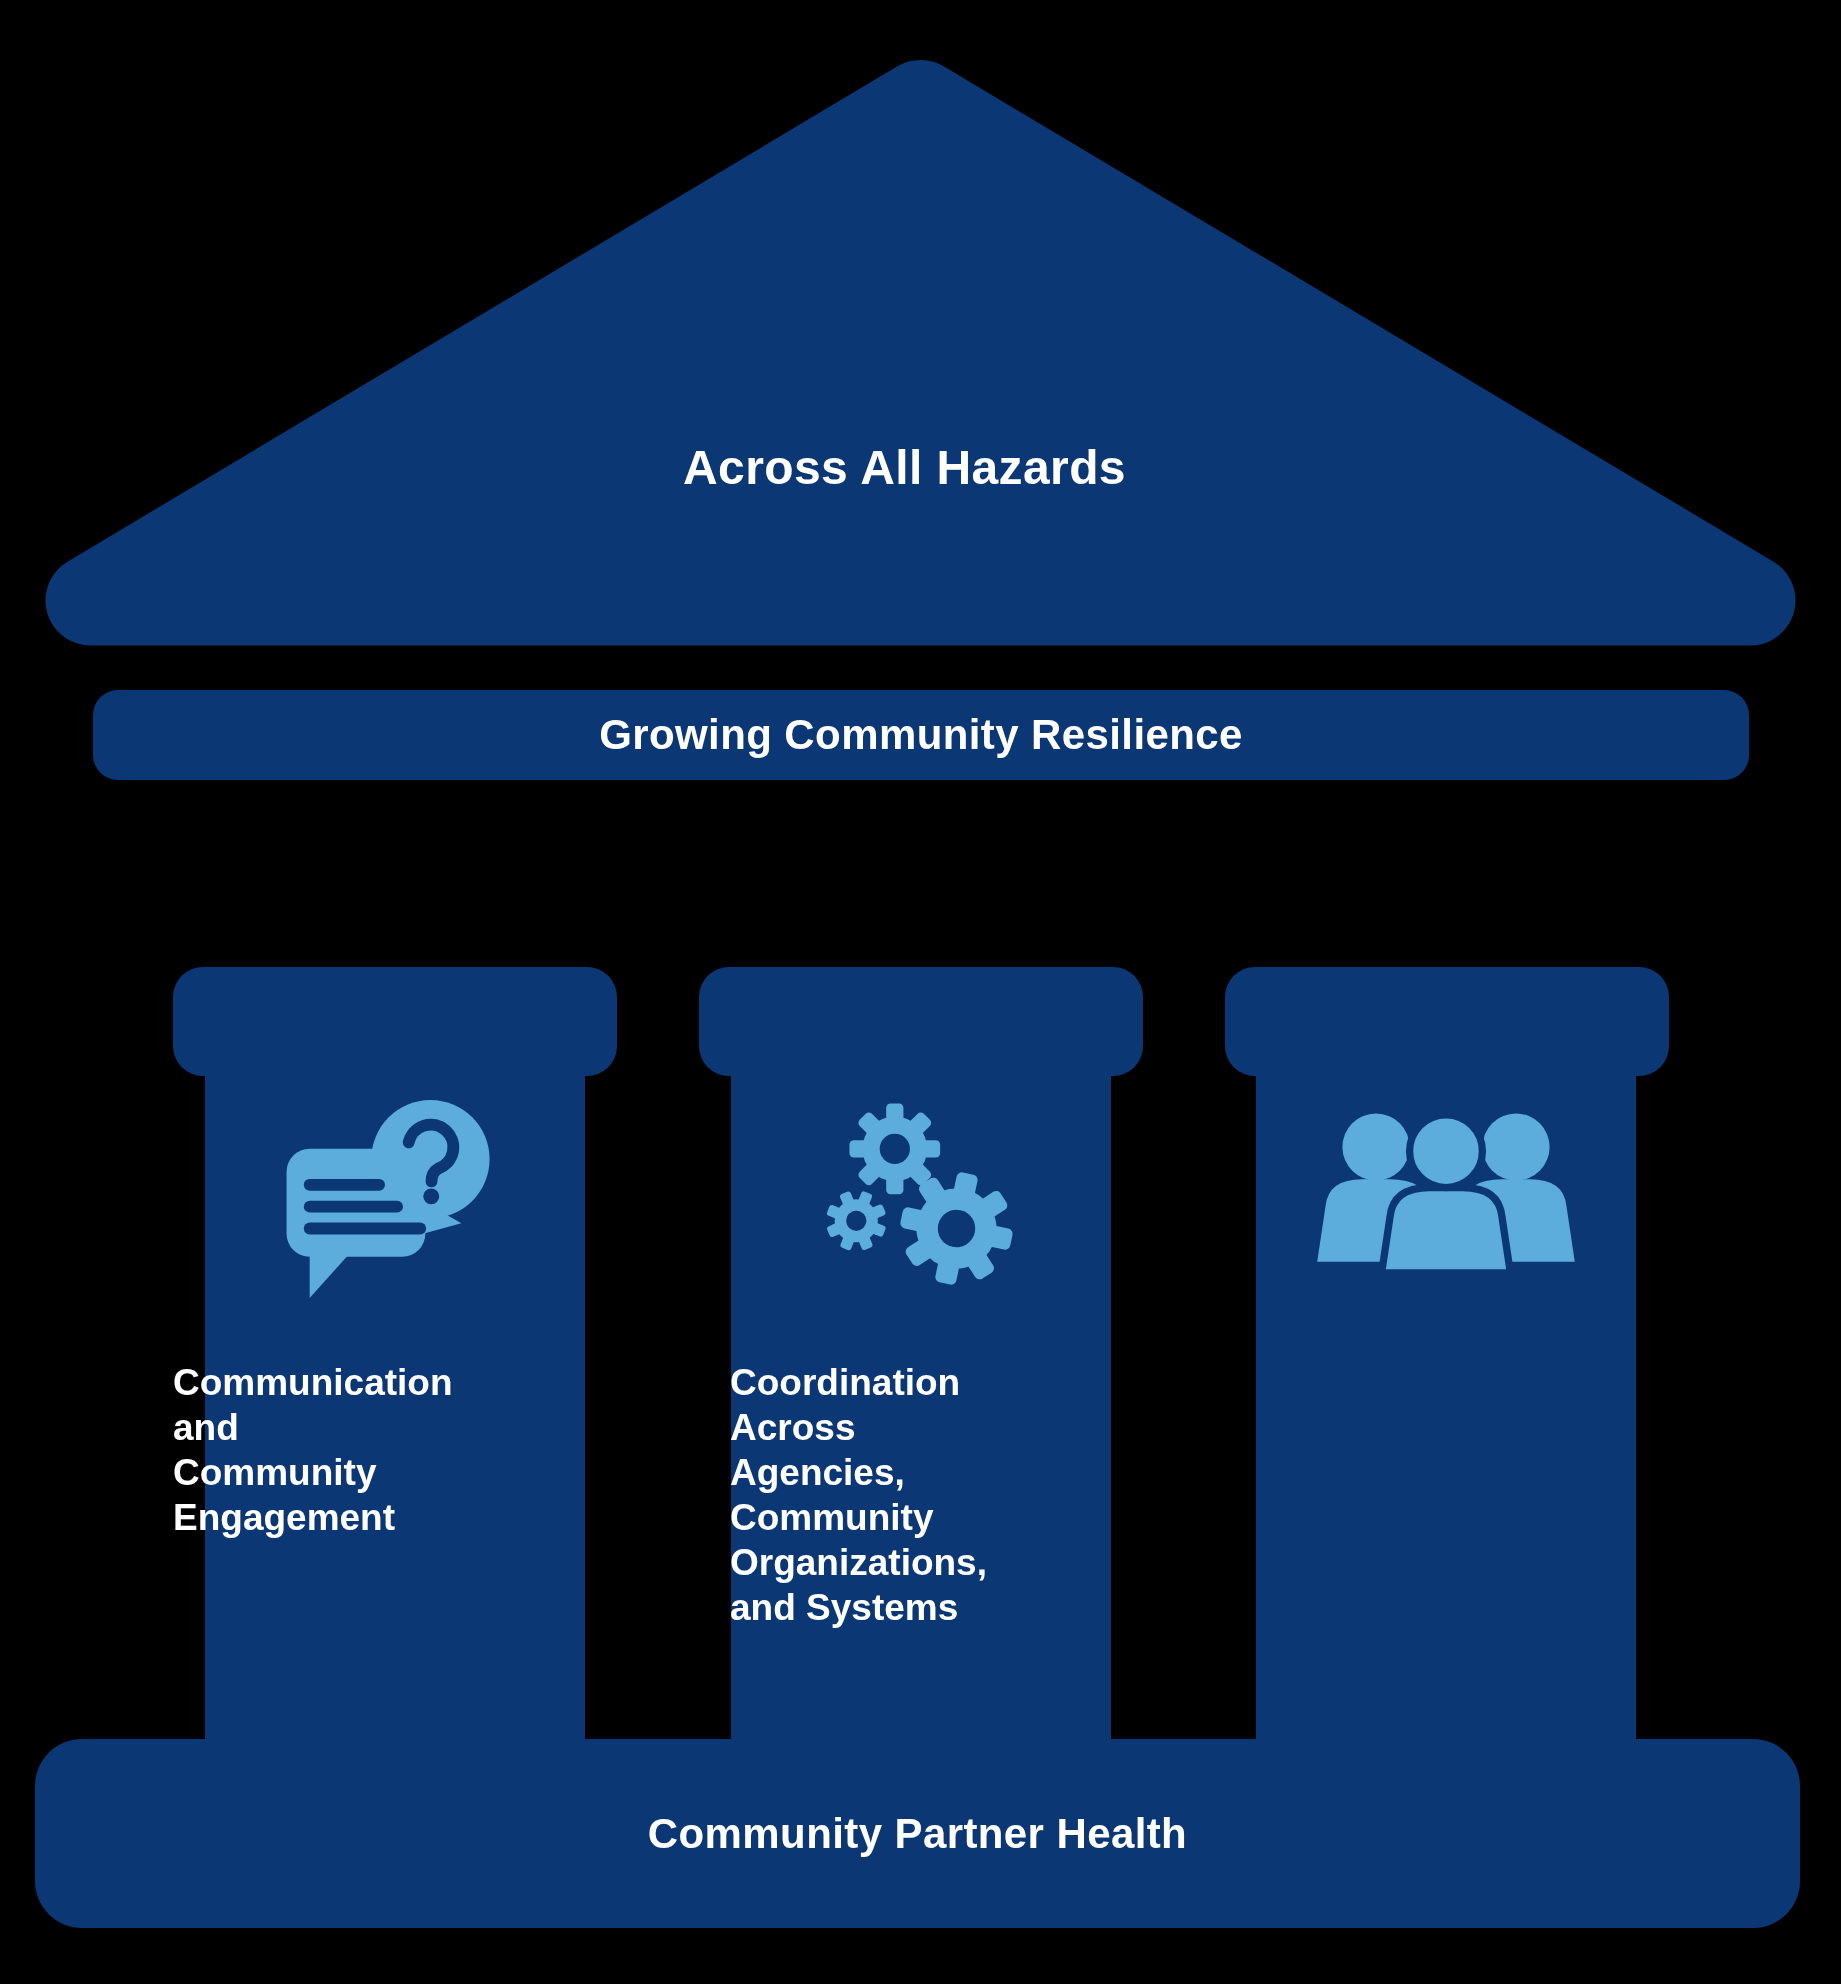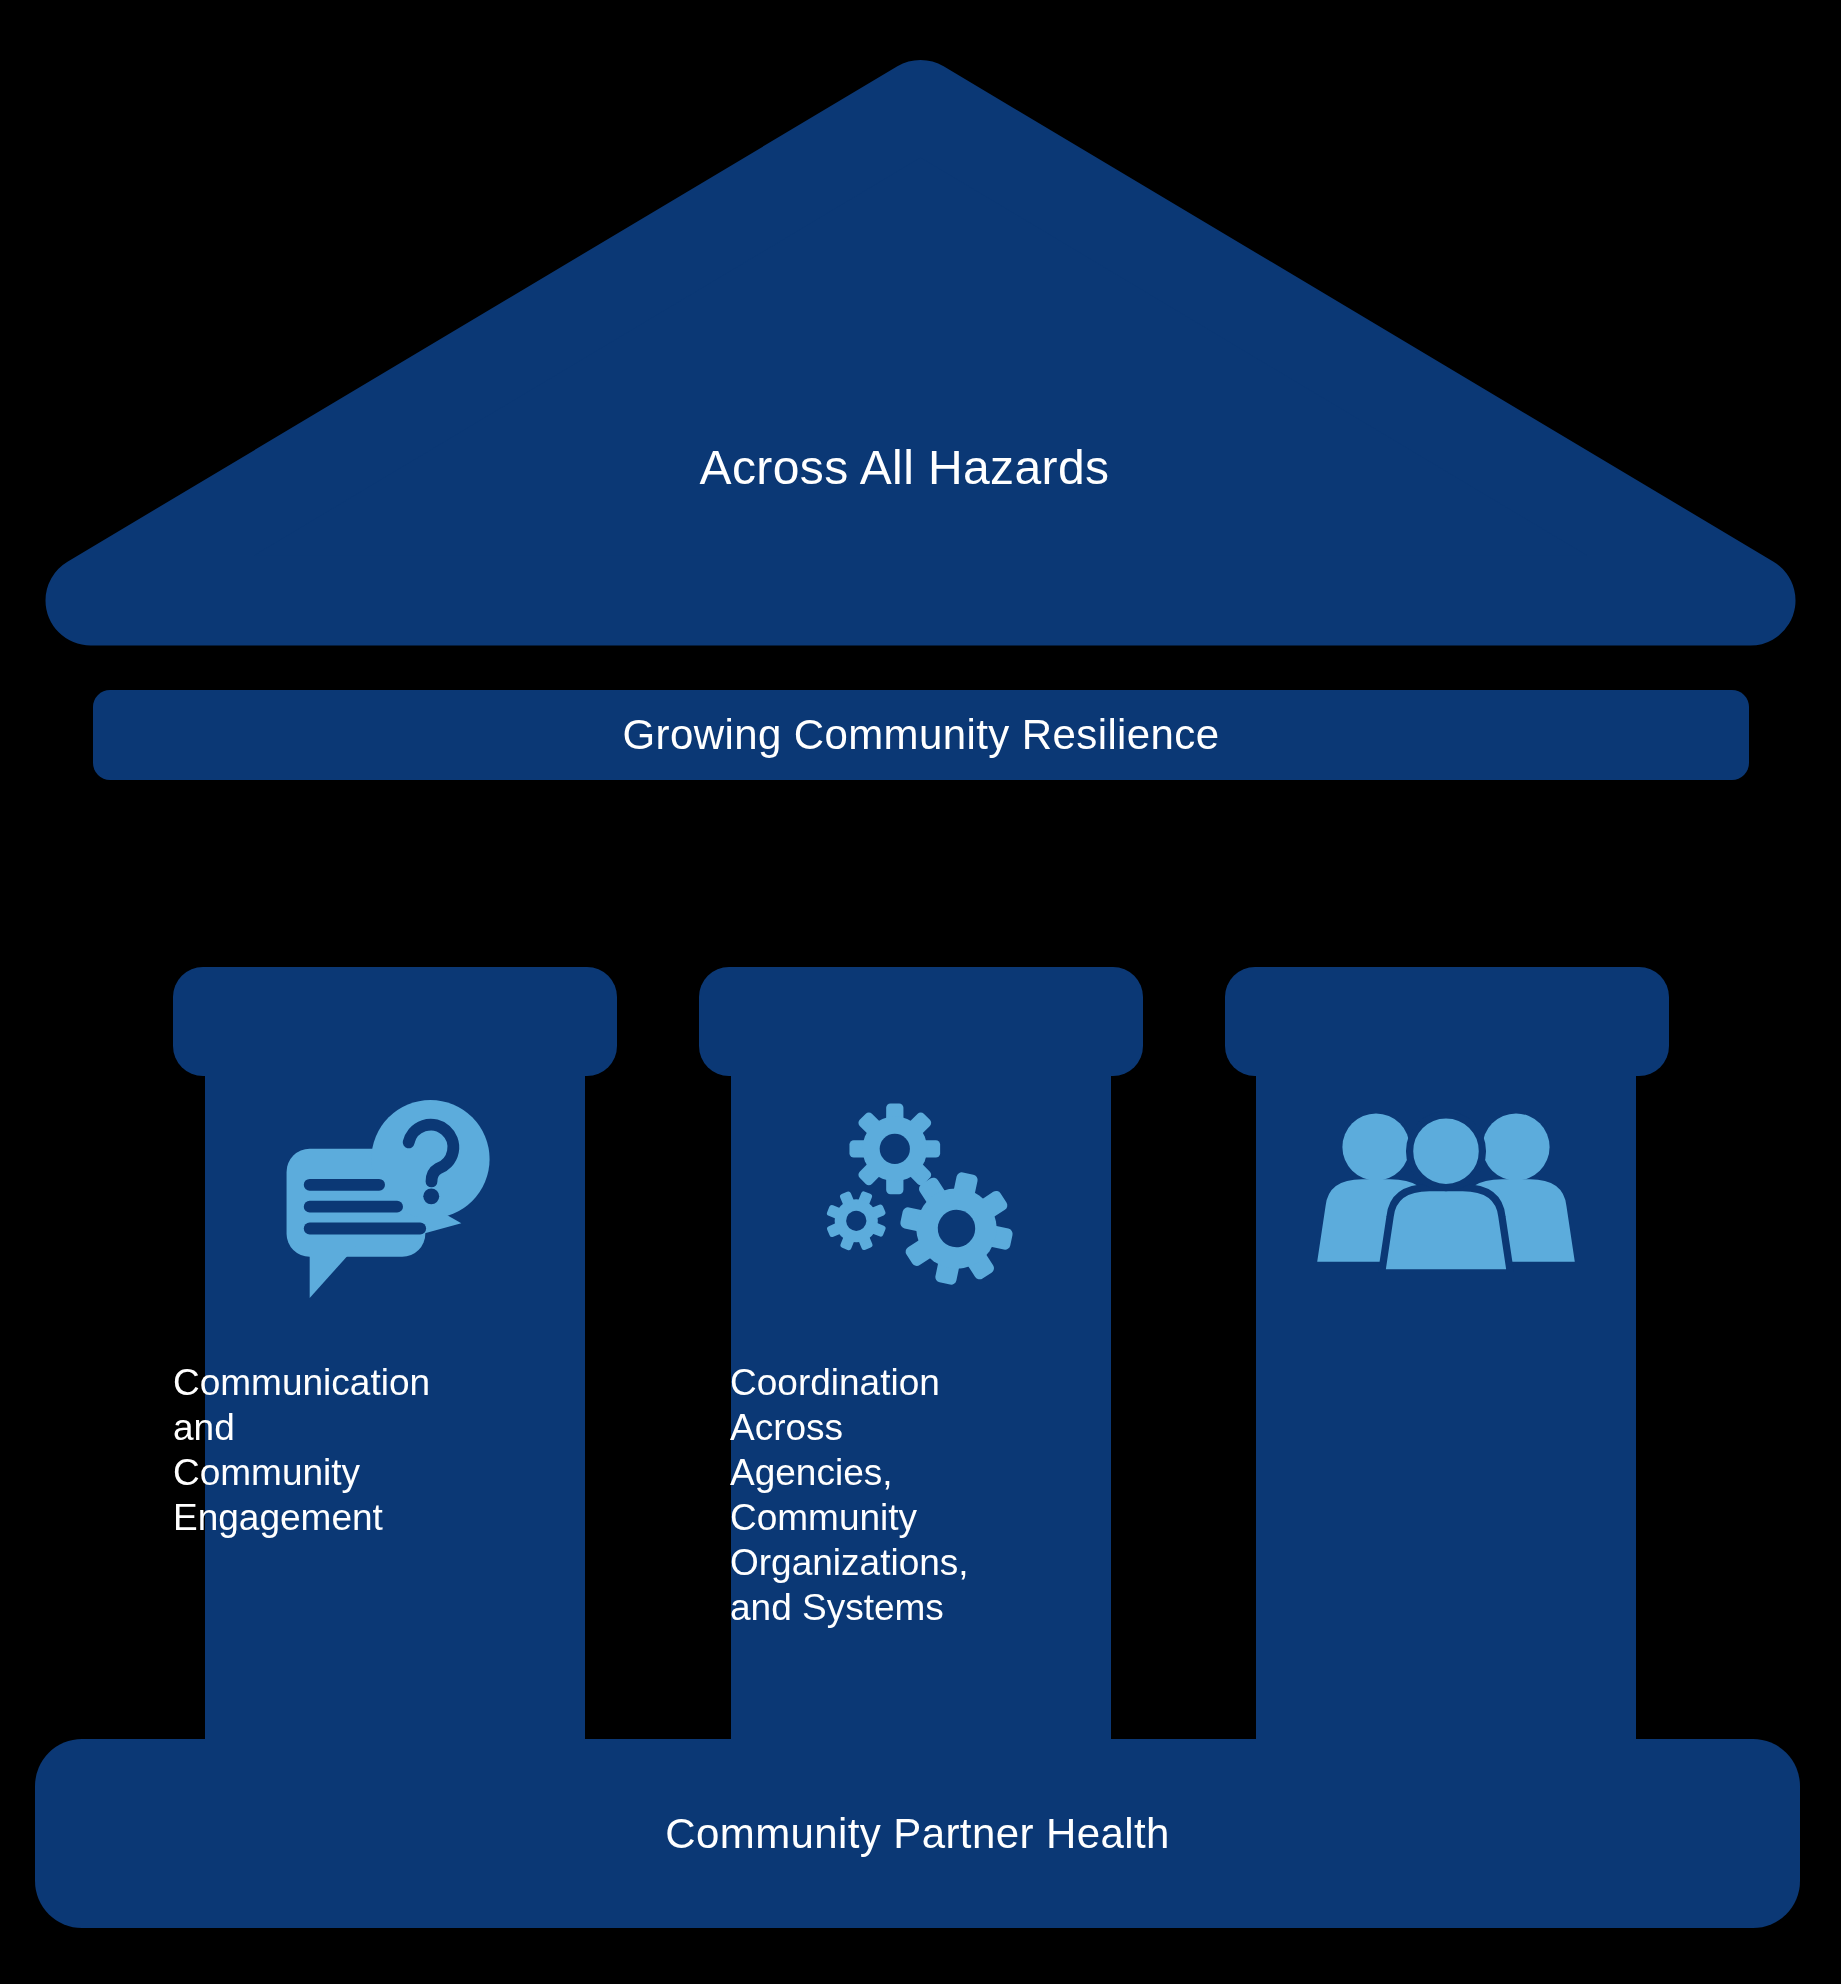--- a/index.html
+++ b/index.html
@@ -8,36 +8,36 @@
     --text:#ffffff;
     --background:#000000;
   }
   html,body{margin:0;padding:0;background:var(--background);}
   .canvas{
     position:relative;
     width:1809px;height:1985px;
     background:var(--background);
     overflow:hidden;
     font-family:"Liberation Sans","DejaVu Sans",sans-serif;
-    font-weight:normal;
+    font-weight:bold;
     color:var(--text);
   }
   .abs{position:absolute;}
   
   .roof-svg{left:0;top:0;}
   .roof-poly{fill:var(--navy);stroke:var(--navy);stroke-width:116;stroke-linejoin:round;}
   .roof-label{
     left:0;right:0;top:440px;
     text-align:center;
     font-size:48px;letter-spacing:0.4px;
   }
   
   .beam{
     left:93px;width:1656px;height:90px;
-    border-radius:17px;
+    border-radius:25px;
     background:var(--navy);
     display:flex;align-items:center;justify-content:center;
     font-size:42px;letter-spacing:0.4px;
   }
   .beam-1{top:690px;}
   .beam-2{top:828px;}
   
   .capital{top:967px;width:444px;height:109px;border-radius:30px;background:var(--navy);}
   .cap-1{left:173px;} .cap-2{left:699px;} .cap-3{left:1225px;}
   .shaft{top:1043px;width:380px;height:716px;background:var(--navy);}

